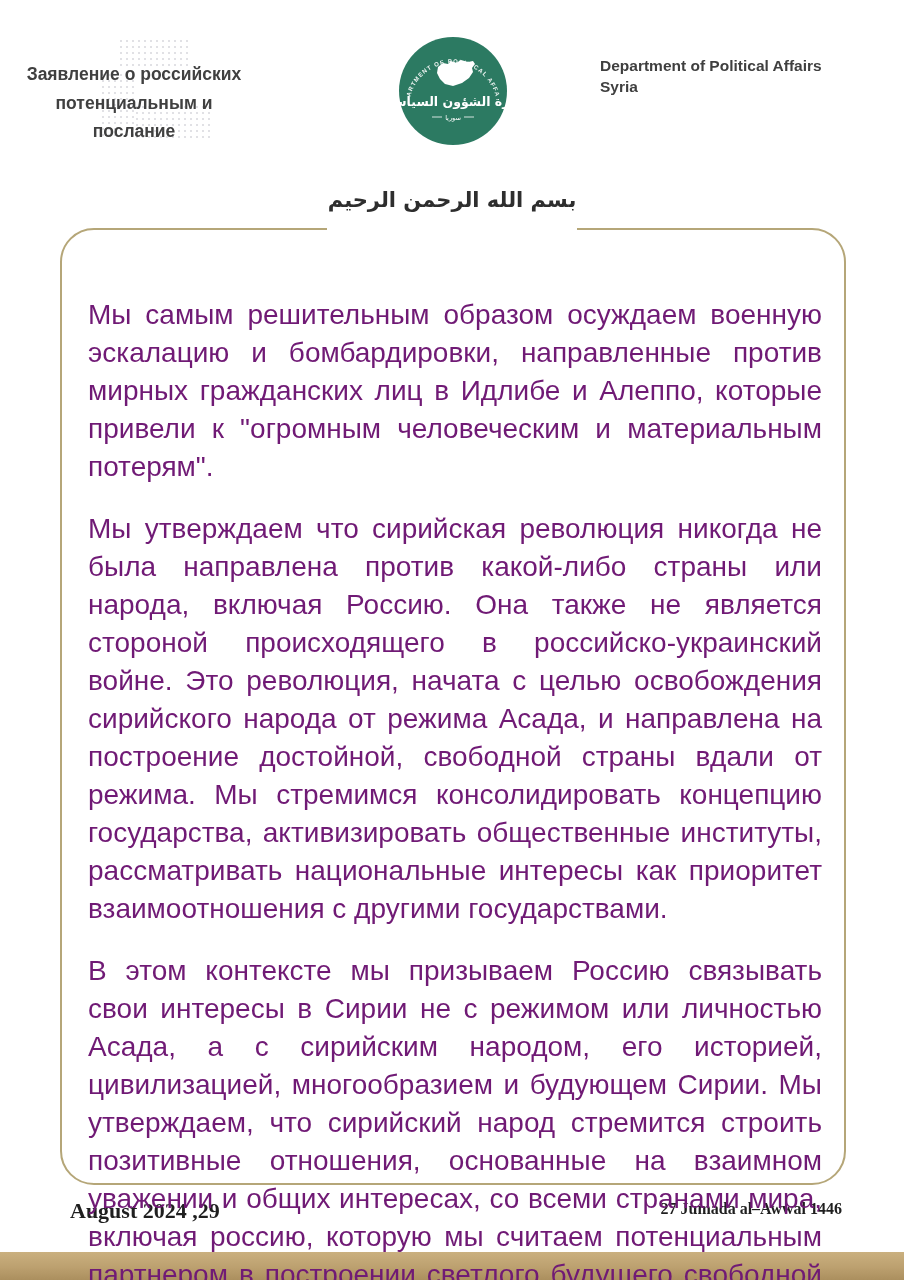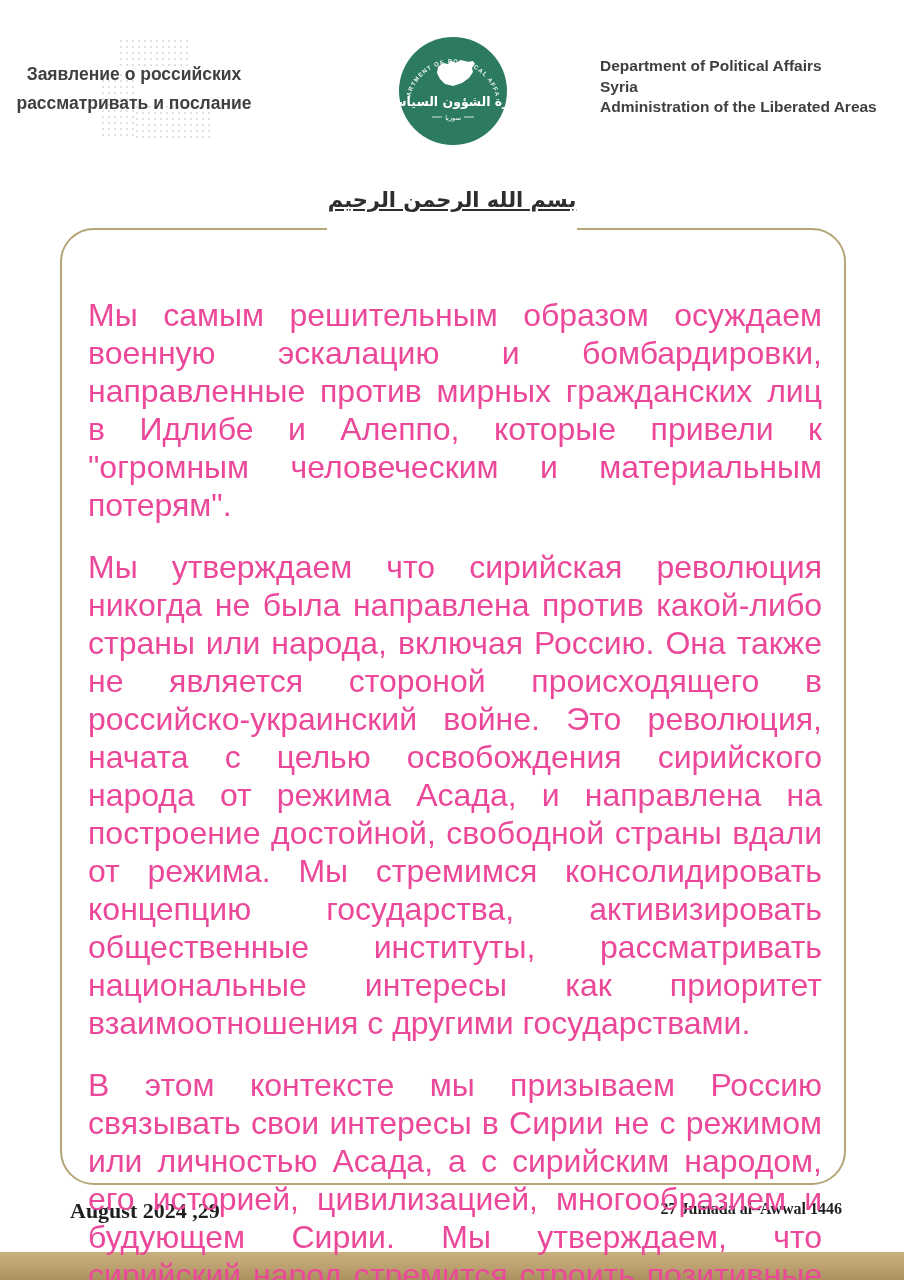--- a/index.html
+++ b/index.html
@@ -36,34 +36,34 @@
   .header-org {
     position:absolute; left:600px; top:56px; width:280px;
     font-weight:700; font-size:15.5px; line-height:20.5px; color:#3f3f3f;
   }
   .header-org div { white-space:nowrap; }
 
   .bismillah {
     position:absolute; left:327px; top:178px; width:250px; z-index:2;
     background:#ffffff; text-align:center; direction:rtl;
     font-family:"DejaVu Sans", sans-serif; font-size:21px; font-weight:700;
-    color:#2e2e2e; padding:10px 0 24px;text-decoration:underline;
+    color:#2e2e2e; padding:10px 0 24px;
   }
 
   .doc-box {
     position:absolute; left:60px; top:228px; width:786px; height:957px;
     border:2px solid #b5a678; border-radius:34px; z-index:1;
   }
 
   .doc-text {
     position:absolute; left:26px; top:66px; width:734px;
   }
   .doc-text p {
-    text-align:justify; font-size:32px; line-height:38px;
-    color:#ec4899; margin-bottom:24px;
+    text-align:justify; font-size:28px; line-height:38px;
+    color:#701a75; margin-bottom:24px;
   }
   .doc-text p:last-child { margin-bottom:12px; }
 
   .footer-left {
     position:absolute; left:70px; top:1198px;
     font-family:"Liberation Serif", serif; font-weight:700; font-size:22px; color:#1f1f1f;
   }
   .footer-right {
     position:absolute; right:62px; top:1200px;
     font-family:"Liberation Serif", serif; font-weight:700; font-size:16px; color:#1f1f1f;
@@ -78,21 +78,21 @@
 <body>
 
 <div class="page">
 
   <div class="dots dots-a"></div>
   <div class="dots dots-b"></div>
   <div class="dots dots-c"></div>
 
   <div class="header-title">
     <div>Заявление о российских</div>
-    <div>рассматривать и послание</div>
+    <div>потенциальным и послание</div>
   </div>
 
   <div class="logo">
     <svg width="110" height="110" viewBox="0 0 110 110">
       <circle cx="55" cy="55" r="54" fill="#2c7a62"></circle>
       <defs>
         <path id="logoArc" d="M 12,62 A 44 44 0 0 1 98,62" fill="none"></path>
       </defs>
       <text class="curved">
         <textPath href="#logoArc" startOffset="50%" text-anchor="middle">٭ DEPARTMENT OF POLITICAL AFFAIRS ٭</textPath>
@@ -101,21 +101,20 @@
       <text class="ar-main" x="55" y="70" text-anchor="middle" direction="rtl">إدارة الشؤون السياسية</text>
       <line x1="34" y1="81" x2="44" y2="81" stroke="#ffffff" stroke-width="0.8"></line>
       <text class="ar-sub" x="55" y="84" text-anchor="middle" direction="rtl">سوريا</text>
       <line x1="66" y1="81" x2="76" y2="81" stroke="#ffffff" stroke-width="0.8"></line>
     </svg>
   </div>
 
   <div class="header-org">
     <div>Department of Political Affairs</div>
     <div>Syria</div>
-    <div>Administration of the Liberated Areas</div>
   </div>
 
   <div class="bismillah">بسم الله الرحمن الرحيم</div>
 
   <div class="doc-box">
     <div class="doc-text">
       <p>Мы самым решительным образом осуждаем военную эскалацию и бомбардировки, направленные против мирных гражданских лиц в Идлибе и Алеппо, которые привели к "огромным человеческим и материальным потерям".</p>
       <p>Мы утверждаем что сирийская революция никогда не была направлена против какой-либо страны или народа, включая Россию. Она также не является стороной происходящего в российско-украинский войне. Это революция, начата с целью освобождения сирийского народа от режима Асада, и направлена на построение достойной, свободной страны вдали от режима. Мы стремимся консолидировать концепцию государства, активизировать общественные институты, рассматривать национальные интересы как приоритет взаимоотношения с другими государствами.</p>
       <p>В этом контексте мы призываем Россию связывать свои интересы в Сирии не с режимом или личностью Асада, а с сирийским народом, его историей, цивилизацией, многообразием и будующем Сирии. Мы утверждаем, что сирийский народ стремится строить позитивные отношения, основанные на взаимном уважении и общих интересах, со всеми странами мира, включая россию, которую мы считаем потенциальным партнером в построении светлого будущего свободной Сирии.</p>
     </div>

